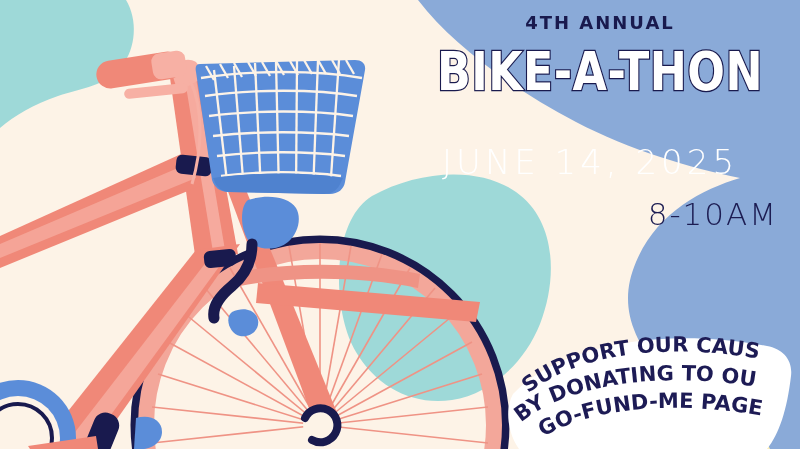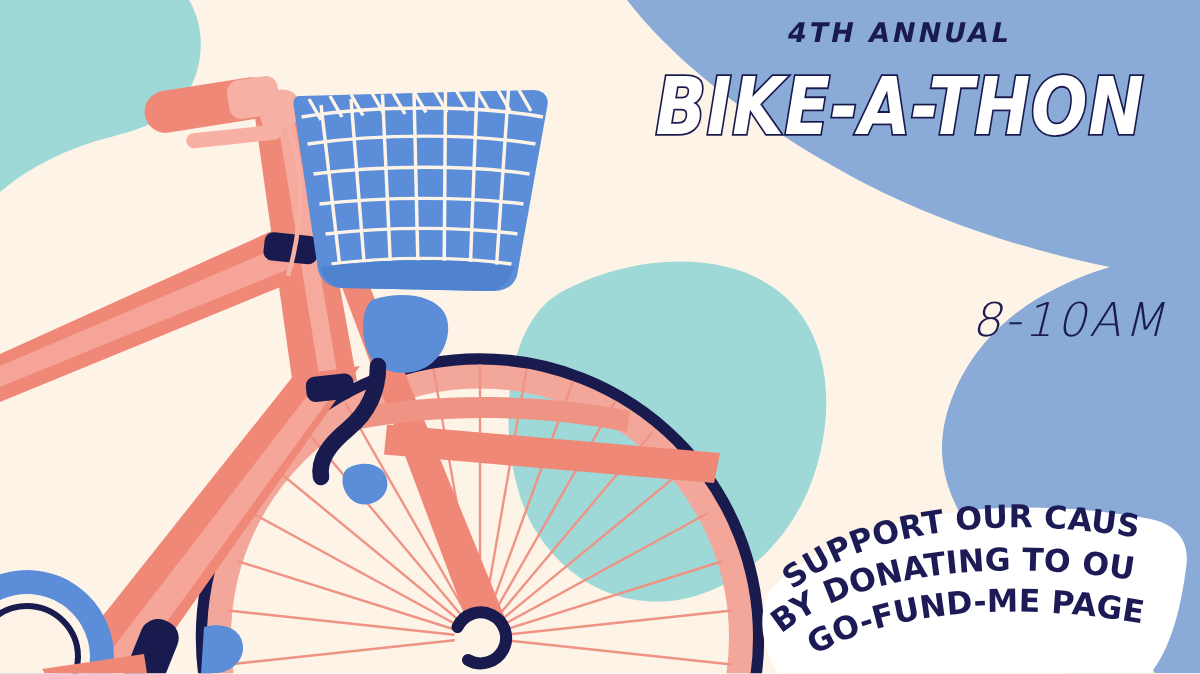--- a/index.html
+++ b/index.html
@@ -24,21 +24,20 @@
   }
   
   .text-stack {
     position: absolute;
     top: 0;
     left: 400px;
     width: 400px;
     height: 260px;
     text-align: center;
     pointer-events: none;
-    font-style: italic;
   }
   #kicker {
     position: absolute;
     top: 12px;
     left: 0;
     width: 400px;
     font-size: 18px;
     font-weight: bold;
     letter-spacing: 2.0px;
     color: #191a4e;
@@ -250,20 +249,21 @@
       <circle cx="18" cy="438" r="34" fill="none" stroke="#191a4e" stroke-width="4"></circle>
       <rect x="88" y="412" width="26" height="52" rx="12" fill="#191a4e" transform="rotate(22 101 438)"></rect>
       <path d="M28,446 L96,436 L98,449 L30,449 Z" fill="#f08878"></path>
       <path d="M136,418 C150,414 162,420 162,432 C162,442 152,449 142,449 L134,449 Z" fill="#5b8dd9"></path>
     </g>
   </svg>
 
   <div class="text-stack">
     <div id="kicker">4TH ANNUAL</div>
     <div id="headline">BIKE-A-THON</div>
+    <div id="date-line">JUNE 14, 2025</div>
     <div id="time-line">8-10AM</div>
   </div>
 
   <svg id="badge" viewBox="0 0 295 127">
     <defs>
       <path id="arc1" d="M16,78 C62,34 150,20 250,36" fill="none"></path>
       <path id="arc2" d="M12,104 C58,62 154,48 258,66" fill="none"></path>
       <path id="arc3" d="M22,126 C68,88 158,76 258,94" fill="none"></path>
     </defs>
     <path fill="#ffffff" d="M8,72 C54,24 154,4 262,24 C278,27 288,38 286,54

